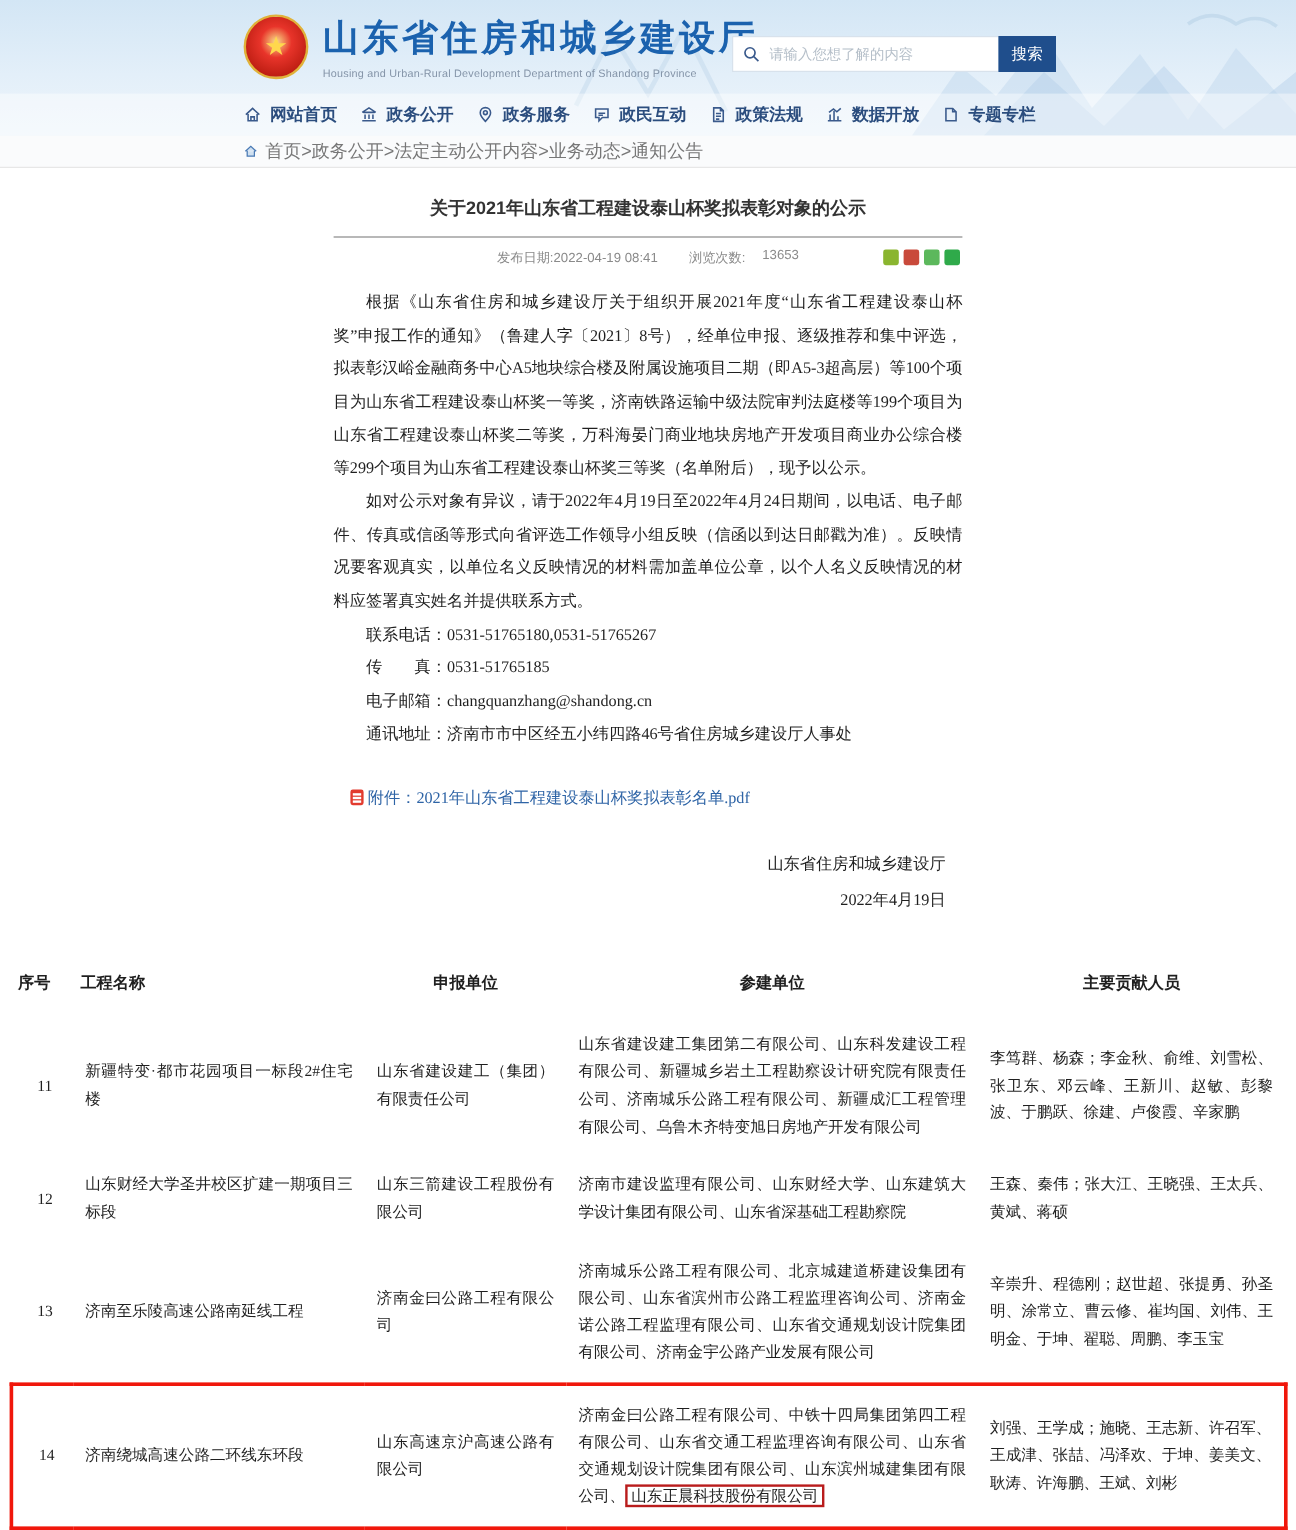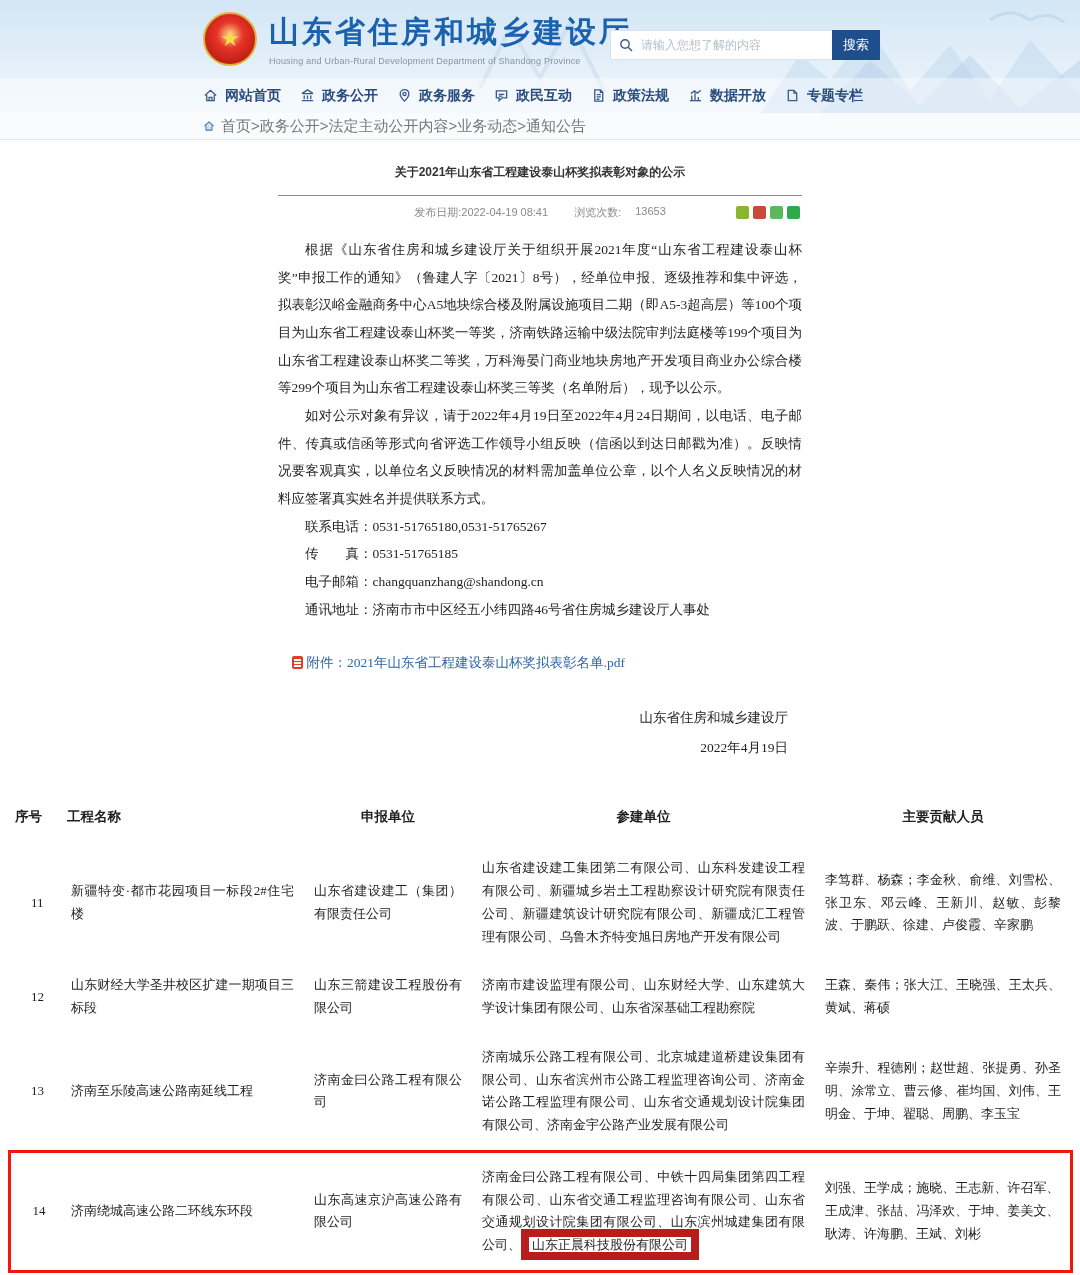--- a/index.html
+++ b/index.html
@@ -53,21 +53,21 @@
   .nav-item svg { flex: 0 0 auto; }
   
   .breadcrumb-bar {
     height: 27px; display: flex; align-items: center; gap: 6px;
     padding-left: 203px; background: #fafbfc; border-bottom: 1px solid #e7e7e7;
     font-size: 15px; color: #777;
   }
   
   .article { width: 524px; margin: 0 auto; }
   .article-title {
-    text-align: center; font-size: 12px; font-weight: bold; color: #333;
+    text-align: center; font-size: 15px; font-weight: bold; color: #333;
     padding: 24px 0 14px;
   }
   .title-rule { border: none; border-top: 1px solid #8a8a8a; margin: 0; }
   .article-meta {
     position: relative; display: flex; justify-content: center; align-items: center;
     gap: 26px; padding: 9px 0 6px; font-size: 11px; color: #8a8a8a;
   }
   .views-wrap { display: flex; gap: 14px; }
   .share-icons { position: absolute; right: 2px; top: 10px; display: flex; gap: 4px; }
   .share-sq { width: 13px; height: 13px; border-radius: 2px; display: block; cursor: pointer; }
@@ -90,21 +90,21 @@
     width: 1062px; margin: 34px auto 0; border-collapse: collapse; table-layout: fixed;
     font-family: "Liberation Serif", serif; font-size: 13px; color: #1f1f1f;
   }
   .award-table th { font-weight: bold; font-size: 13.5px; padding: 12px 6px 18px; text-align: center; }
   .award-table th.left { text-align: left; }
   .award-table td { padding: 13px 10px; vertical-align: middle; line-height: 1.75; text-align: justify; }
   .award-table td.seq { text-align: left; padding-left: 22px; }
   tr.highlight td { border-top: 3px solid #f0170b; border-bottom: 3px solid #f0170b; }
   tr.highlight td:first-child { border-left: 3px solid #f0170b; }
   tr.highlight td:last-child { border-right: 3px solid #f0170b; }
-  .inner-highlight { border: 8px solid #b91c1c; padding: 0 3px; }
+  .inner-highlight { border: 2px solid #b91c1c; padding: 0 3px; }
   .icon-stroke { stroke: #3a5a8c; fill: none; stroke-width: 1.4; }
 </style>
 </head>
 <body>
 
 <div class="site-header">
   <svg class="header-art" width="320" height="113" viewBox="0 0 320 113">
     <path d="M0 113 L40 55 L70 80 L110 30 L150 90 L190 45 L230 100 L270 40 L320 95 L320 113 Z" fill="#c5dbee" opacity="0.55"></path>
     <path d="M60 113 L110 60 L160 105 L210 55 L260 108 L320 60 L320 113 Z" fill="#b3cfe8" opacity="0.45"></path>
     <path d="M230 20 q20 -14 40 0 q18 -10 34 2" stroke="#bdd6ea" fill="none" stroke-width="3" opacity="0.7"></path>
@@ -247,21 +247,21 @@
       <th>申报单位</th>
       <th>参建单位</th>
       <th>主要贡献人员</th>
     </tr>
   </thead>
   <tbody>
     <tr>
       <td class="seq">11</td>
       <td>新疆特变·都市花园项目一标段2#住宅楼</td>
       <td>山东省建设建工（集团）有限责任公司</td>
-      <td>山东省建设建工集团第二有限公司、山东科发建设工程有限公司、新疆城乡岩土工程勘察设计研究院有限责任公司、新疆建筑设计研究院有限公司、新疆成汇工程管理有限公司、乌鲁木齐特变旭日房地产开发有限公司</td>
+      <td>山东省建设建工集团第二有限公司、山东科发建设工程有限公司、新疆城乡岩土工程勘察设计研究院有限责任公司、济南城乐公路工程有限公司、新疆成汇工程管理有限公司、乌鲁木齐特变旭日房地产开发有限公司</td>
       <td>李笃群、杨森；李金秋、俞维、刘雪松、张卫东、邓云峰、王新川、赵敏、彭黎波、于鹏跃、徐建、卢俊霞、辛家鹏</td>
     </tr>
     <tr>
       <td class="seq">12</td>
       <td>山东财经大学圣井校区扩建一期项目三标段</td>
       <td>山东三箭建设工程股份有限公司</td>
       <td>济南市建设监理有限公司、山东财经大学、山东建筑大学设计集团有限公司、山东省深基础工程勘察院</td>
       <td>王森、秦伟；张大江、王晓强、王太兵、黄斌、蒋硕</td>
     </tr>
     <tr>

